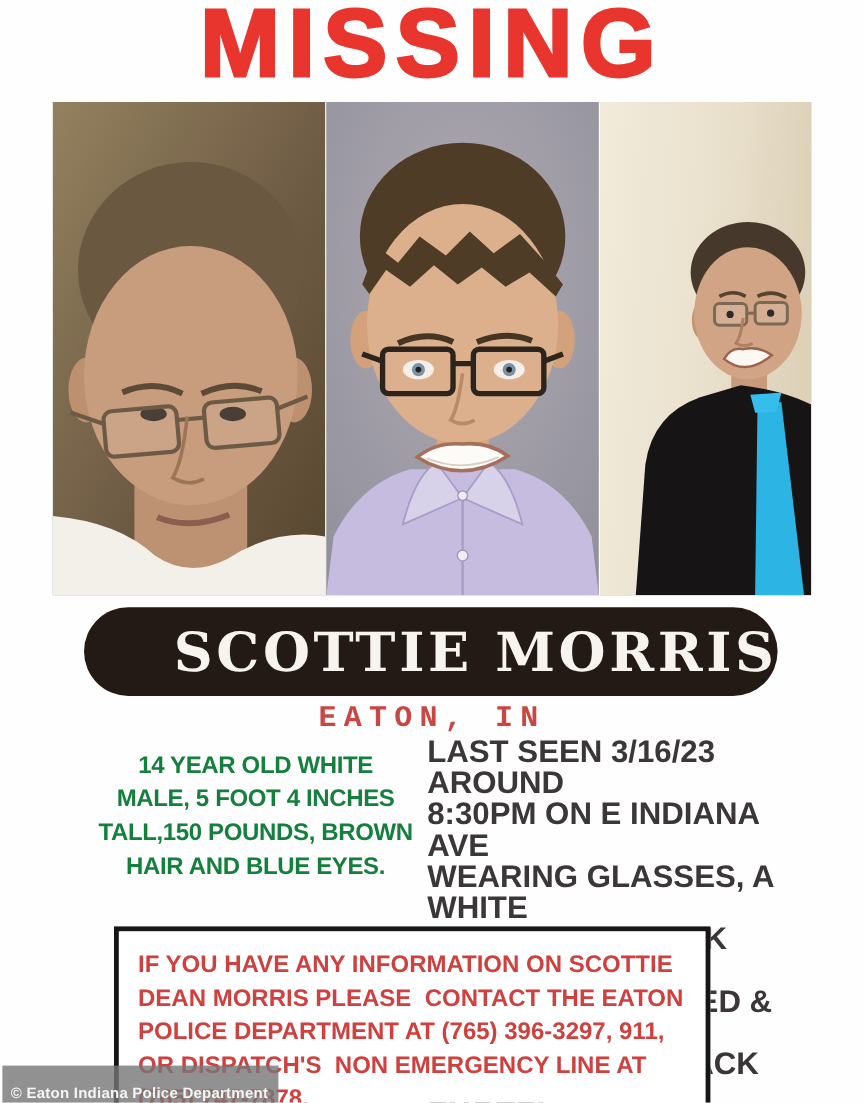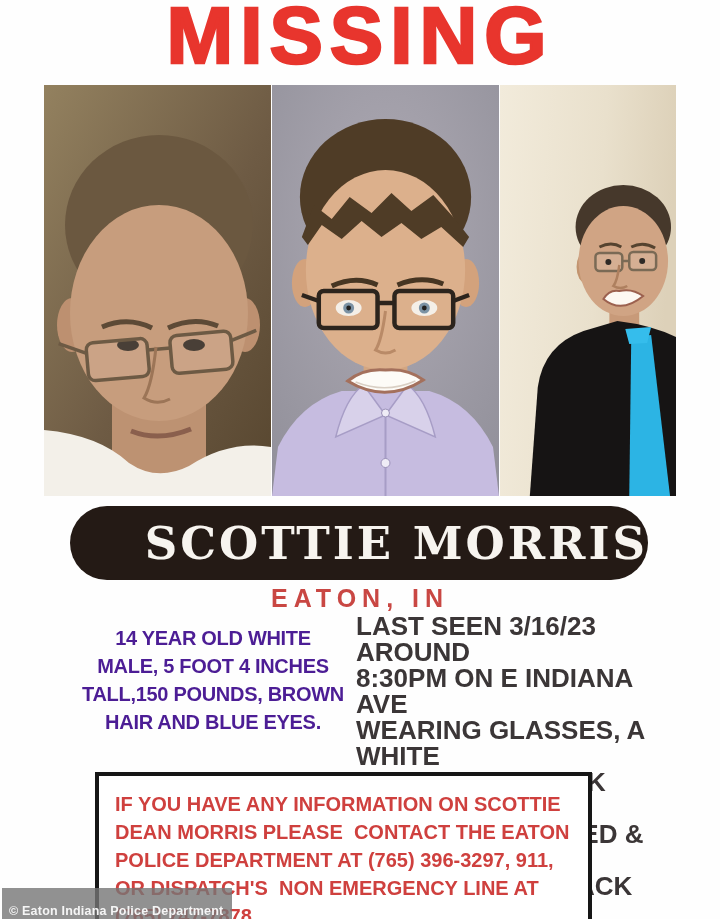--- a/index.html
+++ b/index.html
@@ -38,31 +38,31 @@
   }
   .name-banner .name{
     font-family:"DejaVu Serif","Liberation Serif",serif;
     font-weight:bold;font-size:45px;letter-spacing:3px;
     color:#f7f4ef;white-space:nowrap;
   }
   
   .location{
     position:absolute;left:0;top:584px;width:720px;
     text-align:center;
-    font-family:Liberation Sans, sans-serif;
+    font-family:Liberation Mono, monospace;
     font-weight:bold;font-size:25px;letter-spacing:6px;
     color:#c94743;
   }
   
   .desc-left{
     position:absolute;left:80px;top:624px;width:266px;
     text-align:center;
     font-weight:bold;font-size:20px;line-height:28px;
     letter-spacing:-0.3px;
-    color:#4c1d95;
+    color:#15803d;
     white-space:pre-line;
   }
   .desc-right{
     position:absolute;left:356px;top:613px;width:292px;
     text-align:left;
     font-weight:bold;font-size:26px;line-height:26px;
     color:#3b3637;
     white-space:pre-line;
   }
   

